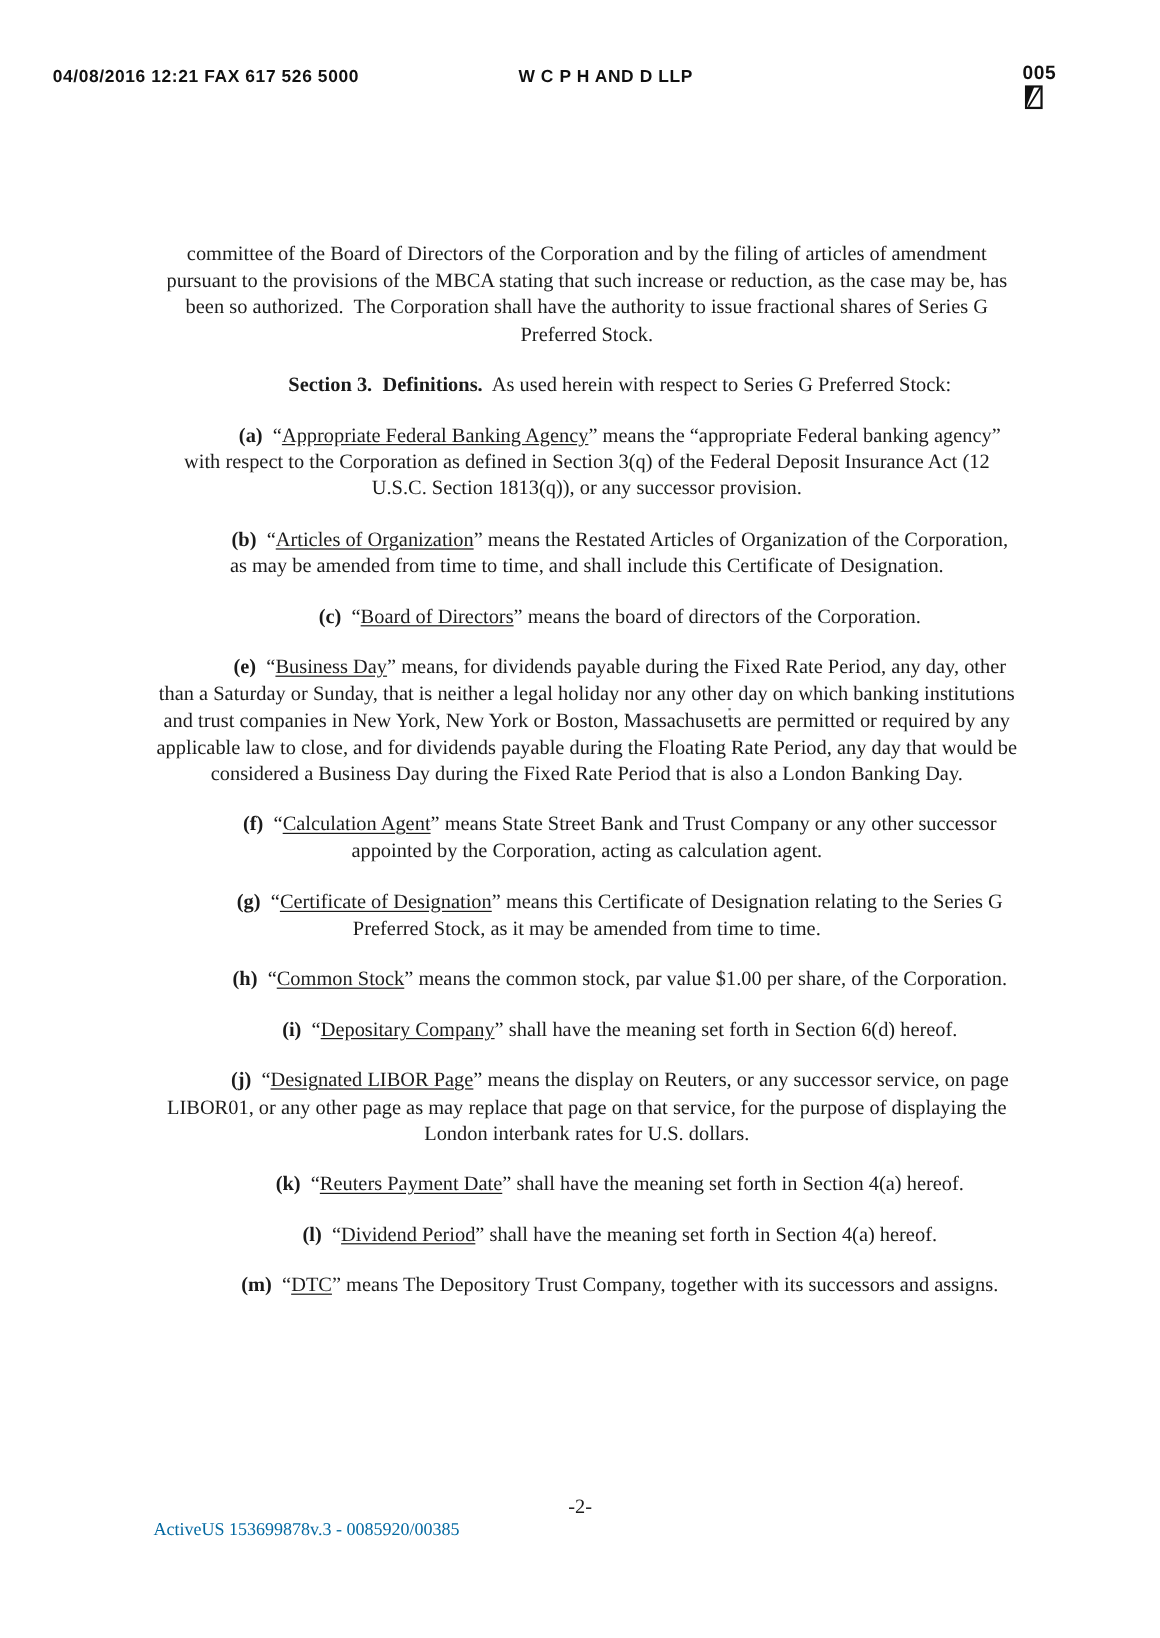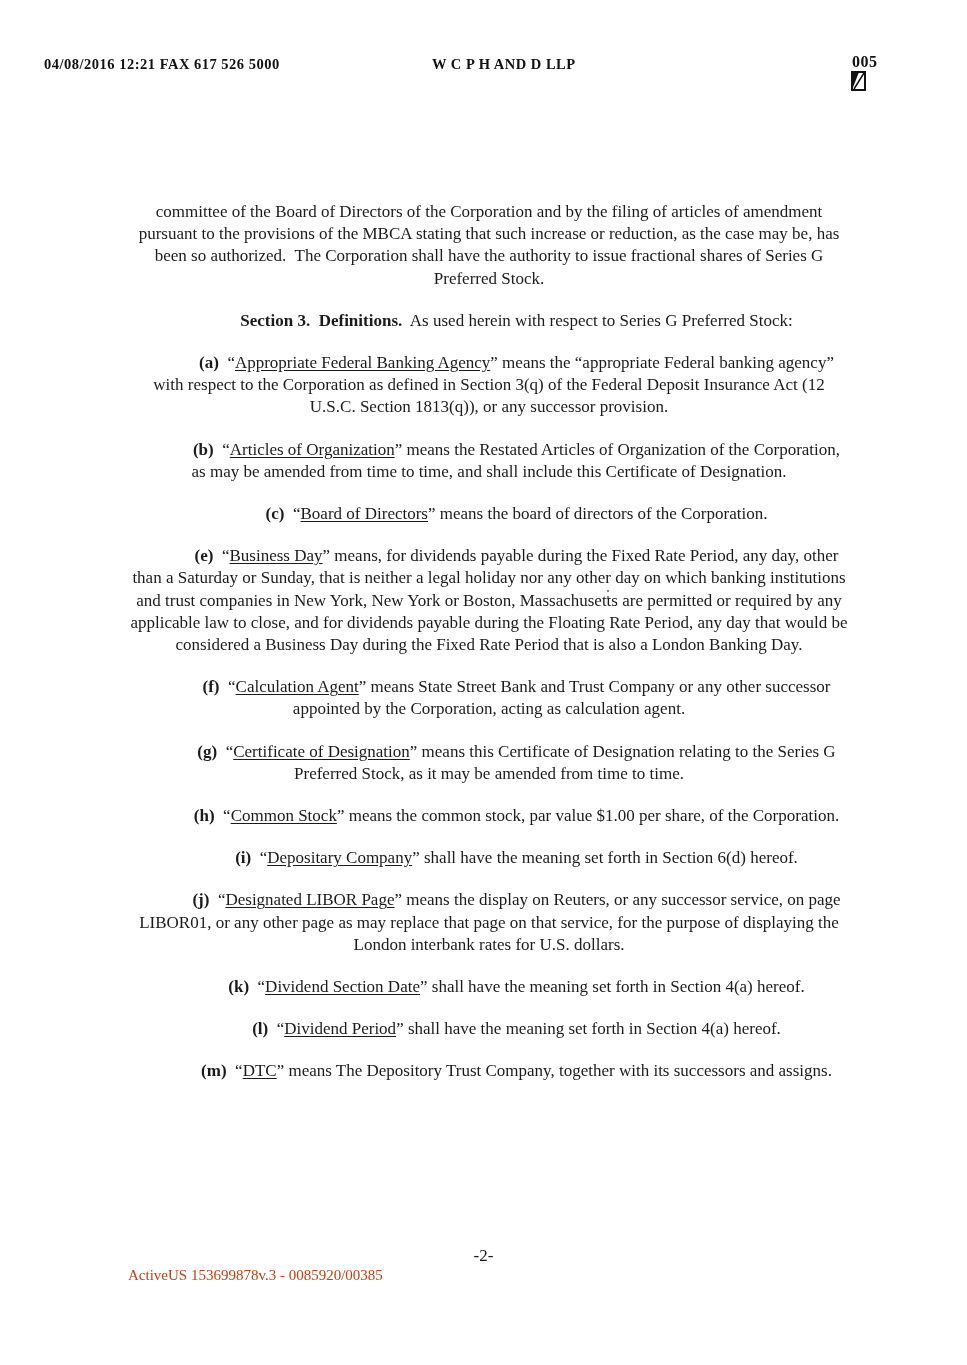--- a/index.html
+++ b/index.html
@@ -13,21 +13,21 @@
     height: 1365px;
     background: #ffffff;
     overflow: hidden;
     font-family: "Liberation Serif", serif;
     color: #1b1b1b;
   }
 
   
   .fax-header-item {
     position: absolute;
-    font-family: Liberation Serif, serif;
+    font-family: Liberation Sans, sans-serif;
     font-weight: 700;
     font-size: 14.5px;
     letter-spacing: 0.5px;
     color: #111;
     white-space: pre;
   }
   .fax-left   { left: 44px;  top: 56px; }
   .fax-center { left: 432px; top: 56px; }
   .fax-right  { left: 824px; top: 52px; display: flex; align-items: center; gap: 13px; font-size: 16px; }
   .fax-page-icon { display: inline-block; width: 15px; height: 20px; position: relative; top: 1px; }
@@ -61,21 +61,21 @@
     width: 100%;
     text-align: center;
     font-size: 17px;
     color: #1b1b1b;
   }
   .footer-doc-id {
     position: absolute;
     top: 1267px;
     left: 128px;
     font-size: 15px;
-    color: #c2410c;
+    color: #0369a1;
   }
 
   
   .scan-speck {
     position: absolute;
     left: 607px;
     top: 590px;
     width: 2px;
     height: 2px;
     background: #8a8a8a;
@@ -111,21 +111,21 @@
     <div>
         <p class="para indent"><b>(a)</b>&nbsp; “<span class="term">Appropriate Federal Banking Agency</span>” means the “appropriate Federal banking agency” with respect to the Corporation as defined in Section 3(q) of the Federal Deposit Insurance Act (12 U.S.C. Section 1813(q)), or any successor provision.</p>
         <p class="para indent"><b>(b)</b>&nbsp; “<span class="term">Articles of Organization</span>” means the Restated Articles of Organization of the Corporation, as may be amended from time to time, and shall include this Certificate of Designation.</p>
         <p class="para indent"><b>(c)</b>&nbsp; “<span class="term">Board of Directors</span>” means the board of directors of the Corporation.</p>
         <p class="para indent"><b>(e)</b>&nbsp; “<span class="term">Business Day</span>” means, for dividends payable during the Fixed Rate Period, any day, other than a Saturday or Sunday, that is neither a legal holiday nor any other day on which banking institutions and trust companies in New York, New York or Boston, Massachusetts are permitted or required by any applicable law to close, and for dividends payable during the Floating Rate Period, any day that would be considered a Business Day during the Fixed Rate Period that is also a London Banking Day.</p>
         <p class="para indent"><b>(f)</b>&nbsp; “<span class="term">Calculation Agent</span>” means State Street Bank and Trust Company or any other successor appointed by the Corporation, acting as calculation agent.</p>
         <p class="para indent"><b>(g)</b>&nbsp; “<span class="term">Certificate of Designation</span>” means this Certificate of Designation relating to the Series G Preferred Stock, as it may be amended from time to time.</p>
         <p class="para indent"><b>(h)</b>&nbsp; “<span class="term">Common Stock</span>” means the common stock, par value $1.00 per share, of the Corporation.</p>
         <p class="para indent"><b>(i)</b>&nbsp; “<span class="term">Depositary Company</span>” shall have the meaning set forth in Section 6(d) hereof.</p>
         <p class="para indent"><b>(j)</b>&nbsp; “<span class="term">Designated LIBOR Page</span>” means the display on Reuters, or any successor service, on page LIBOR01, or any other page as may replace that page on that service, for the purpose of displaying the London interbank rates for U.S. dollars.</p>
-        <p class="para indent"><b>(k)</b>&nbsp; “<span class="term">Dividend Section Date</span>” shall have the meaning set forth in Section 4(a) hereof.</p>
+        <p class="para indent"><b>(k)</b>&nbsp; “<span class="term">Reuters Payment Date</span>” shall have the meaning set forth in Section 4(a) hereof.</p>
         <p class="para indent"><b>(l)</b>&nbsp; “<span class="term">Dividend Period</span>” shall have the meaning set forth in Section 4(a) hereof.</p>
         <p class="para indent"><b>(m)</b>&nbsp; “<span class="term">DTC</span>” means The Depository Trust Company, together with its successors and assigns.</p>
       </div>
 
   </div>
 
   <div class="scan-speck"></div>
 
   <div class="footer-page-number">-2-</div>
 

